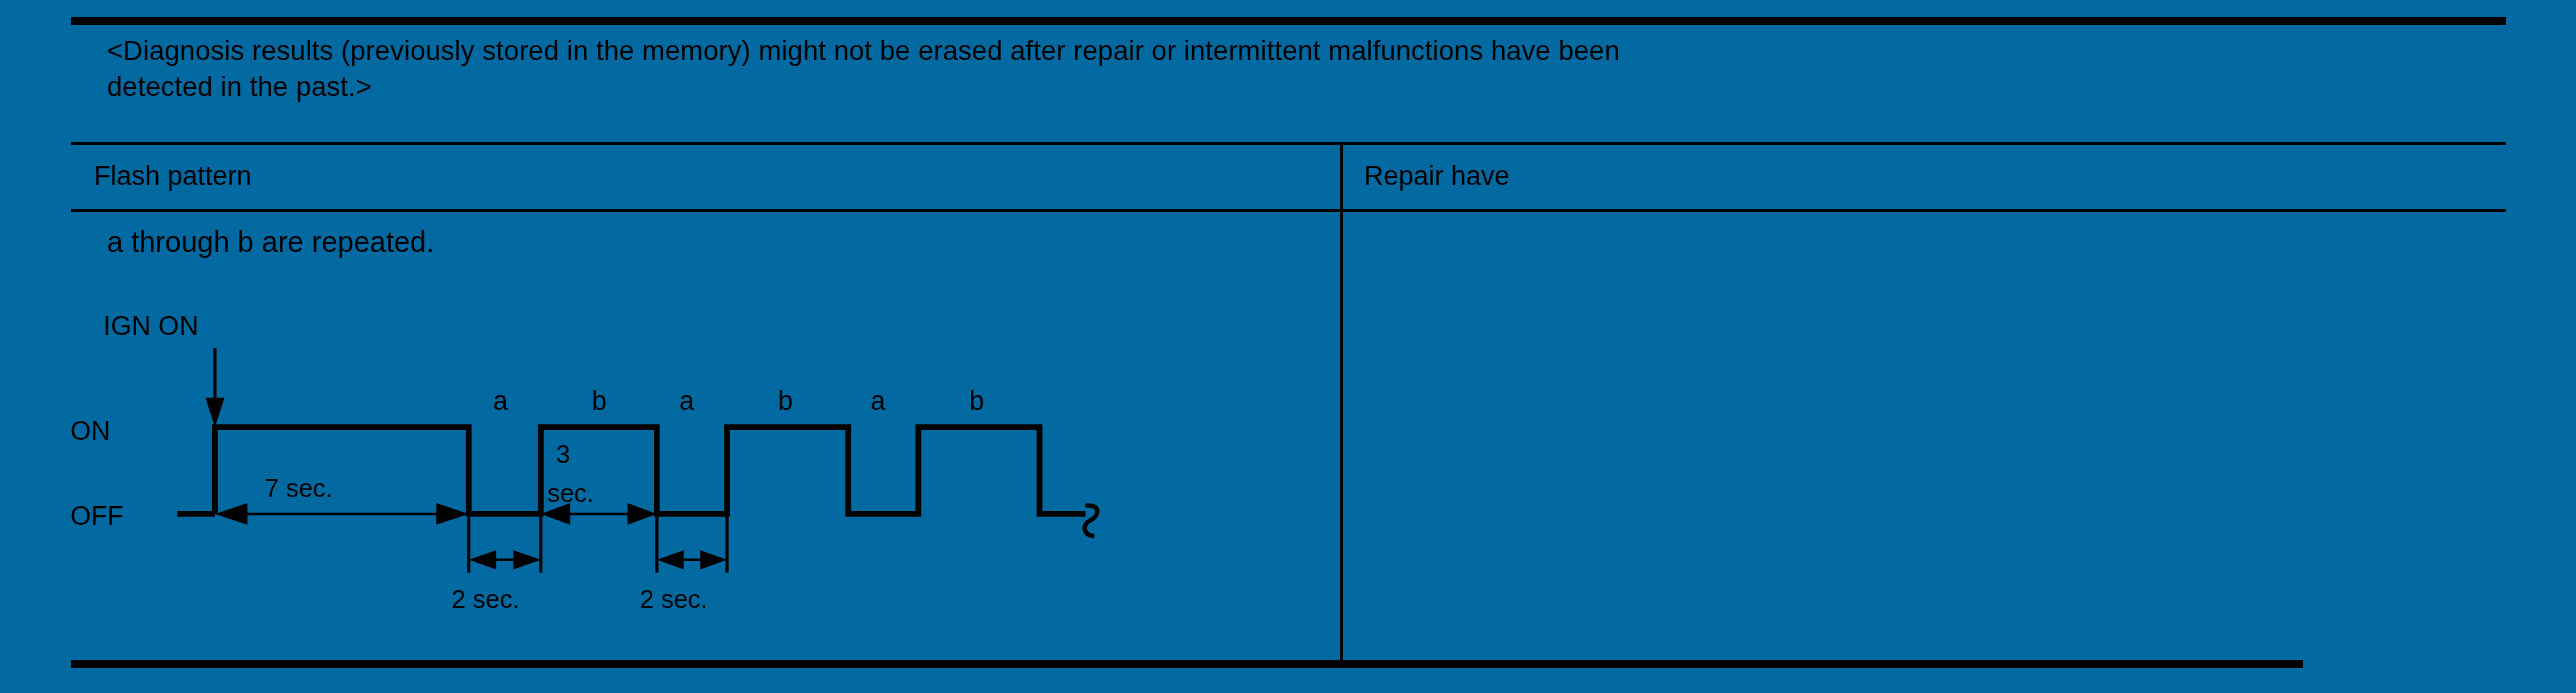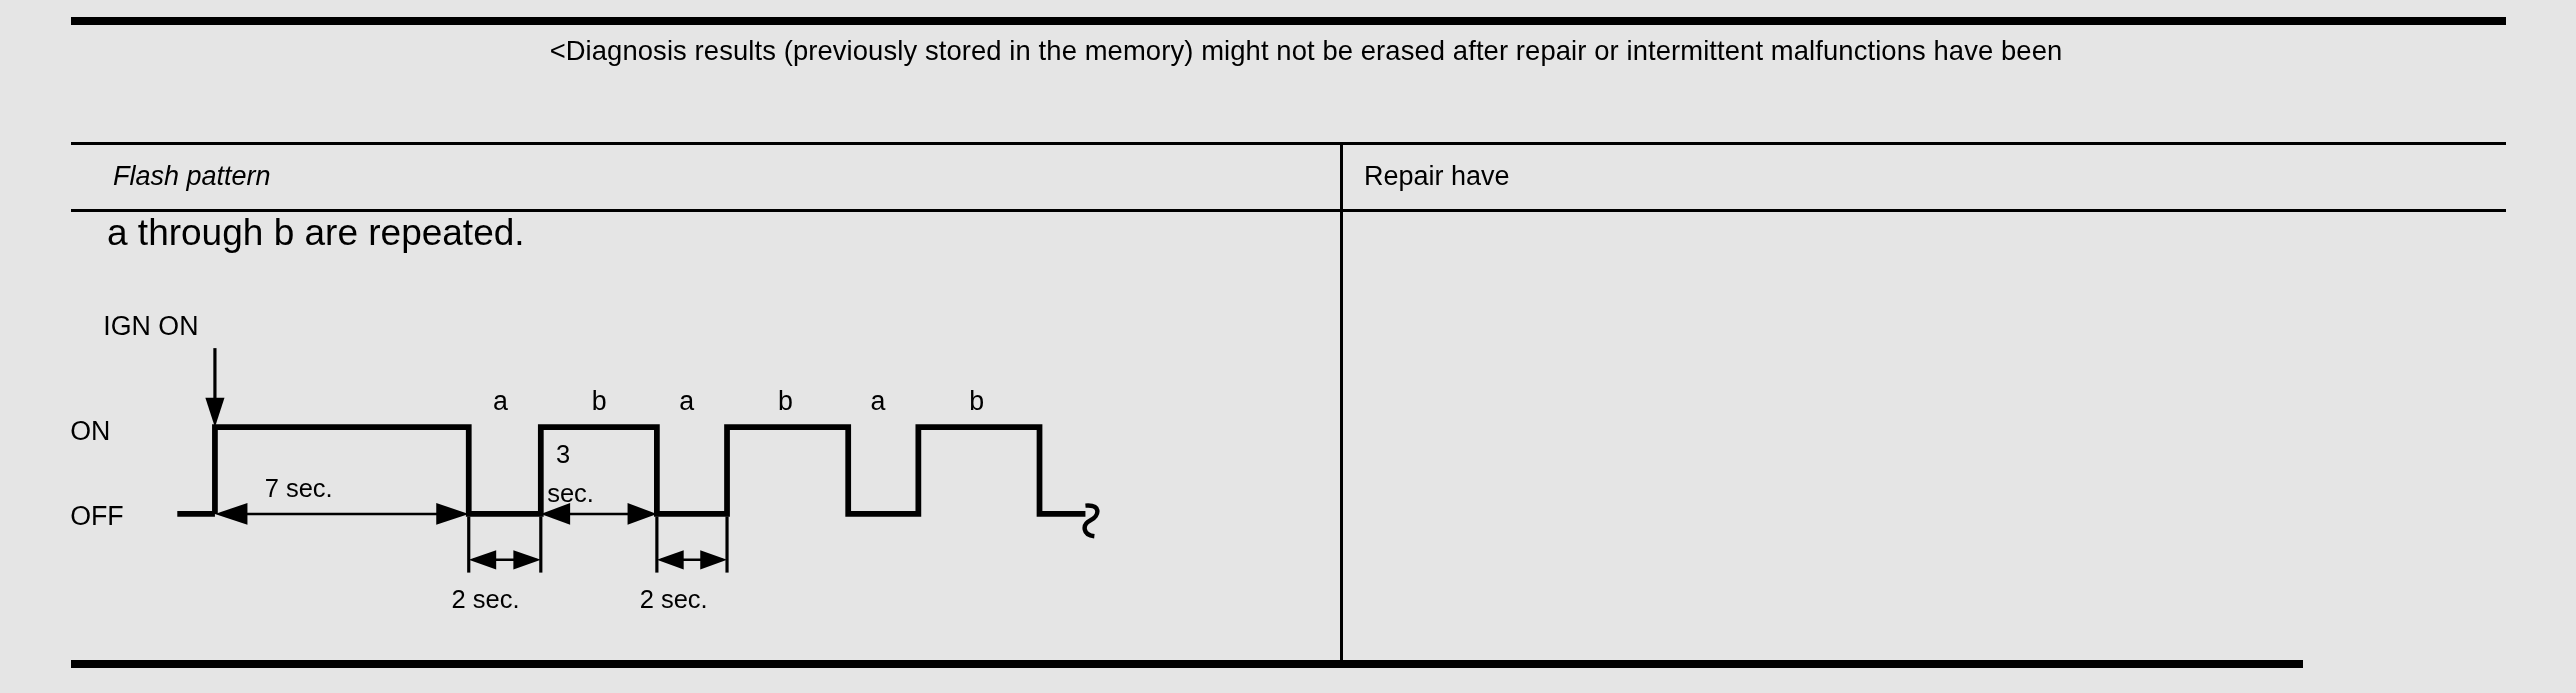--- a/index.html
+++ b/index.html
@@ -10,23 +10,22 @@
   }
   body {
     font-family: "Liberation Sans", sans-serif;
     color: #000000;
   }
 
   #page {
     position: relative;
     width: 2576px;
     height: 693px;
-    background: #e5e5e5;
+    background: #0369a1;
     overflow: hidden;
-    text-align: center;
   }
 
   
   .rule {
     position: absolute;
     background: #000000;
   }
   .rule-thick-top {
     left: 71px;
     top: 17px;
@@ -69,29 +68,29 @@
     letter-spacing: 0.1px;
   }
 
   
   .col-head {
     position: absolute;
     top: 158px;
     font-size: 27px;
     line-height: 36px;
   }
-  .col-head-left  { left: 113px; font-style: italic; }
+  .col-head-left  { left: 94px; }
   .col-head-right { left: 1364px; }
 
   
   .cell-left-line {
     position: absolute;
     left: 107px;
-    top: 215px;
-    font-size: 37px;
+    top: 224px;
+    font-size: 29px;
     line-height: 36px;
   }
   .cell-right-line {
     position: absolute;
     left: 1359px;
     top: 224px;
     width: 1142px;
     font-size: 25.5px;
     line-height: 34px;
   }
@@ -116,20 +115,21 @@
 </style>
 </head>
 <body>
 
 <div id="page">
 
   <div class="rule rule-thick-top"></div>
 
   <div class="note">
     <div>&lt;Diagnosis results (previously stored in the memory) might not be erased after repair or intermittent malfunctions have been</div>
+    <div>detected in the past.&gt;</div>
   </div>
 
   <div class="rule rule-thin-1"></div>
 
   <div class="col-head col-head-left">Flash pattern</div>
   <div class="col-head col-head-right">Repair have</div>
 
   <div class="rule rule-thin-2"></div>
 
   <div class="rule divider-vertical"></div>

